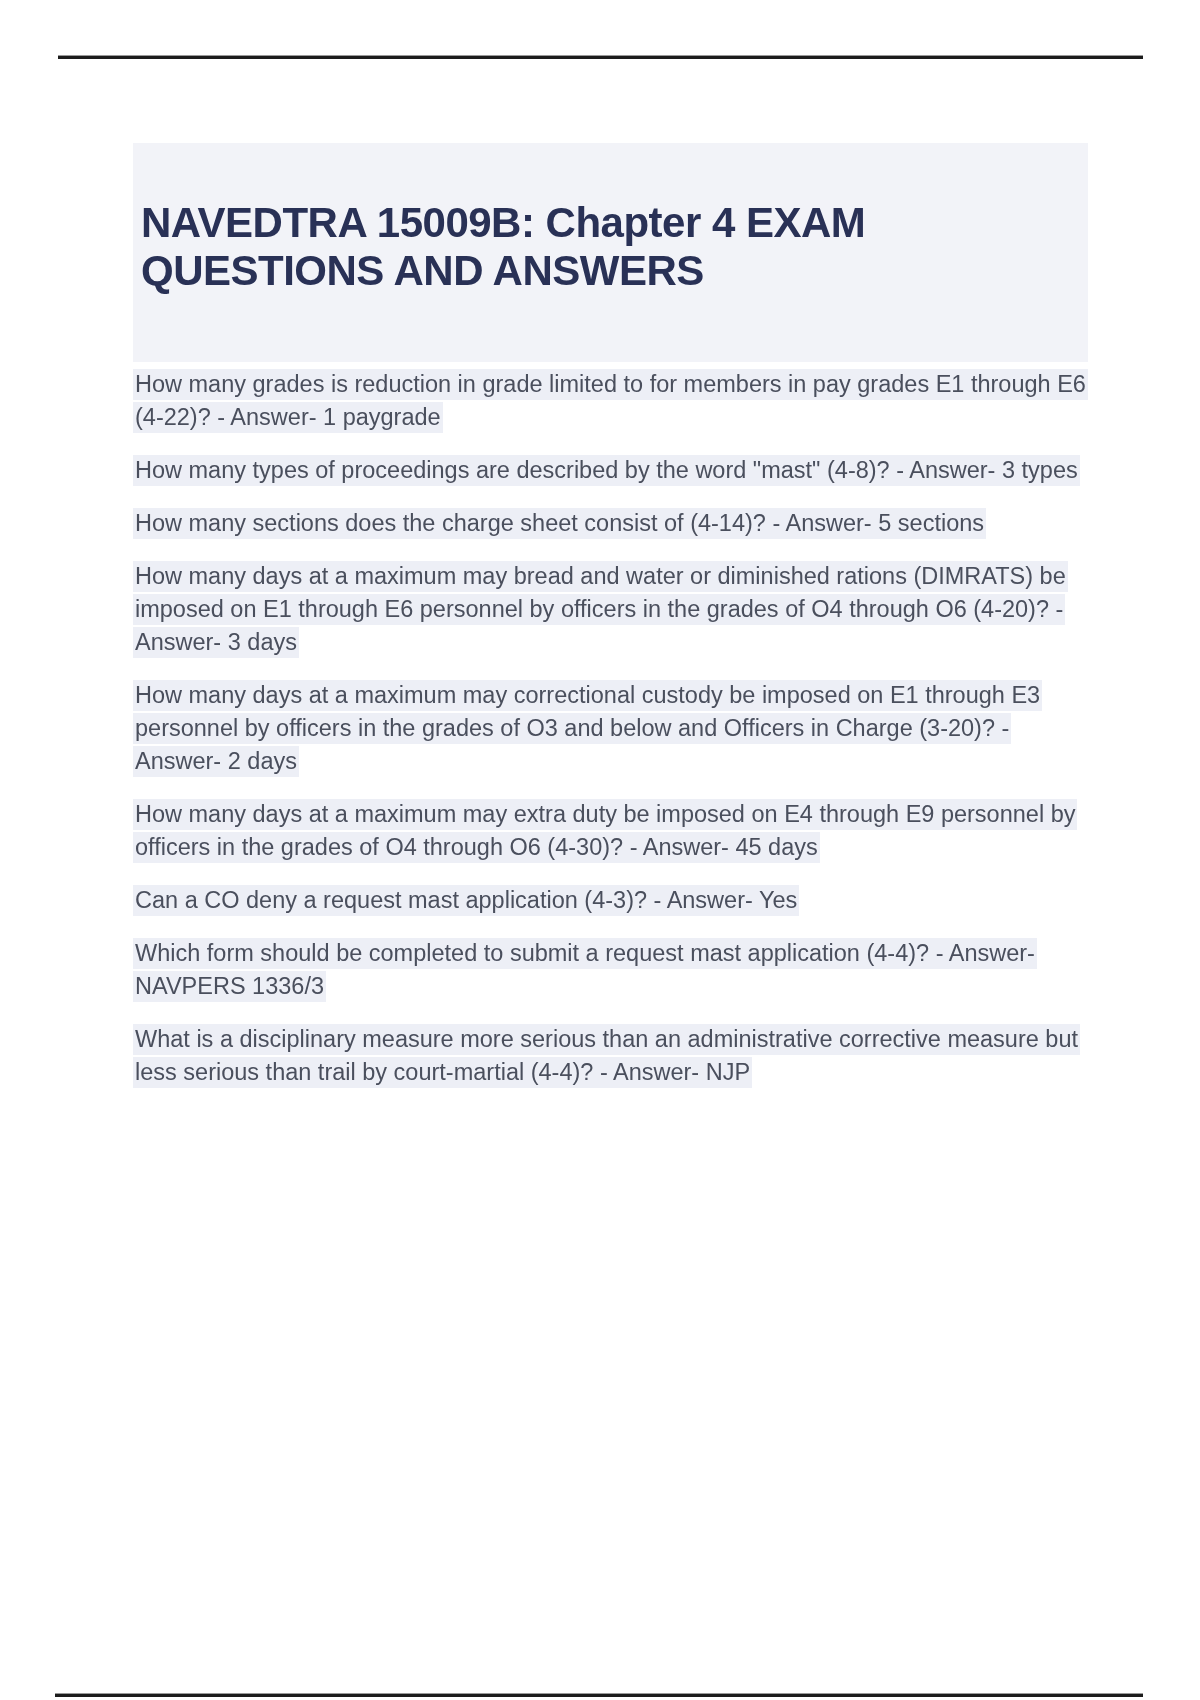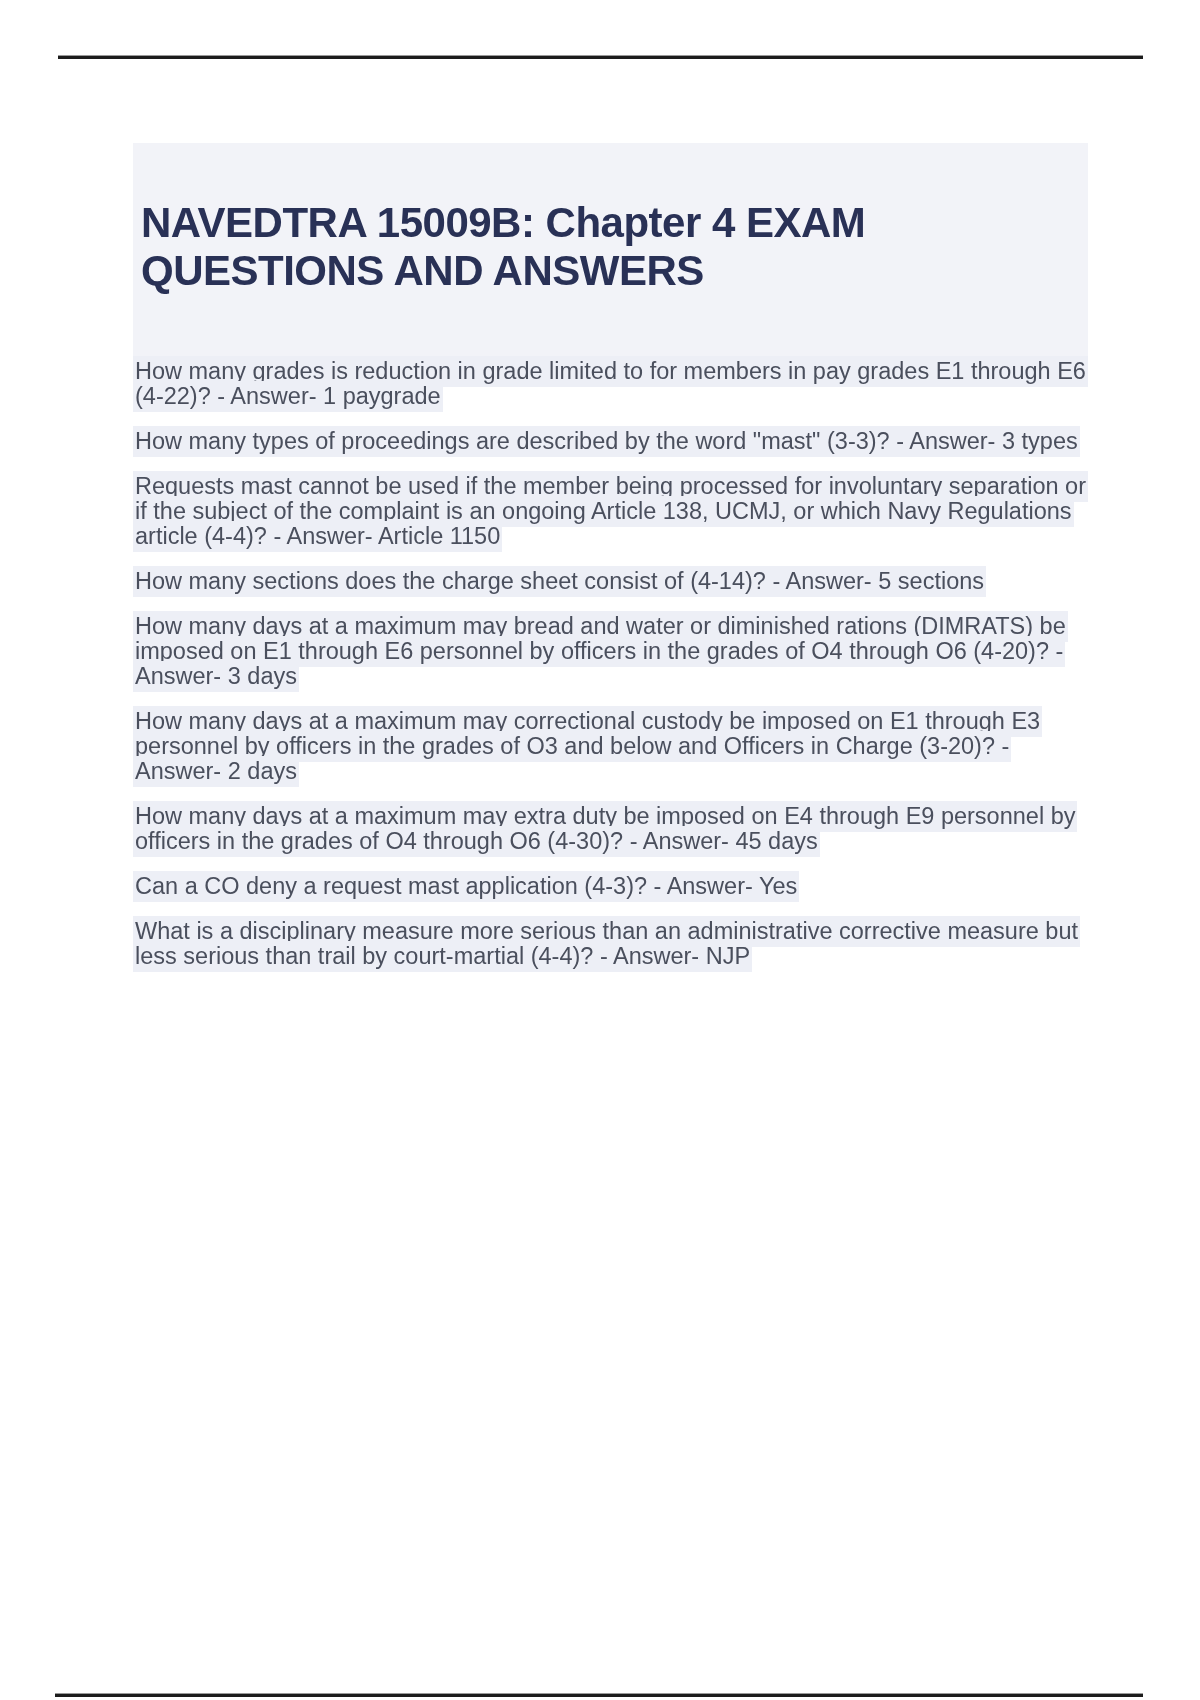--- a/index.html
+++ b/index.html
@@ -42,24 +42,24 @@
   .doc-title {
     font-size: 42px;
     line-height: 48px;
     font-weight: bold;
     letter-spacing: -0.5px;
     color: var(--title-color);
   }
   .content {
     position: absolute;
     left: 133px;
-    top: 359px;
+    top: 368px;
     width: 957px;
     font-size: 23.5px;
-    line-height: 25px;
+    line-height: 33px;
     color: var(--body-color);
   }
   .qa { margin: 0 0 20px 0; }
   .qa .hl {
     background: var(--highlight-bg);
     padding: 2px 2px 3px 2px;
     -webkit-box-decoration-break: clone;
     box-decoration-break: clone;
   }
 </style>
@@ -71,35 +71,35 @@
   <div class="rule rule-top"></div>
 
   <div class="title-block">
     <h1 class="doc-title">NAVEDTRA 15009B: Chapter 4 EXAM QUESTIONS AND ANSWERS</h1>
   </div>
 
   <div class="content">
 
       <p class="qa"><span class="hl">How many grades is reduction in grade limited to for members in pay grades E1 through E6 (4-22)? - Answer- 1 paygrade</span></p>
 
-      <p class="qa"><span class="hl">How many types of proceedings are described by the word "mast" (3-3)? - Answer- 3 types</span></p>
+      <p class="qa"><span class="hl">How many types of proceedings are described by the word "mast" (4-8)? - Answer- 3 types</span></p>
 
-      <p class="qa"><span class="hl">Requests mast cannot be used if the member being processed for involuntary separation or if the subject of the complaint is an ongoing Article 138, UCMJ, or which Navy Regulations article (4-4)? - Answer- Article 1150</span></p>
 
 
       <p class="qa"><span class="hl">How many sections does the charge sheet consist of (4-14)? - Answer- 5 sections</span></p>
 
       <p class="qa"><span class="hl">How many days at a maximum may bread and water or diminished rations (DIMRATS) be imposed on E1 through E6 personnel by officers in the grades of O4 through O6 (4-20)? - Answer- 3 days</span></p>
 
       <p class="qa"><span class="hl">How many days at a maximum may correctional custody be imposed on E1 through E3 personnel by officers in the grades of O3 and below and Officers in Charge (3-20)? - Answer- 2 days</span></p>
 
       <p class="qa"><span class="hl">How many days at a maximum may extra duty be imposed on E4 through E9 personnel by officers in the grades of O4 through O6 (4-30)? - Answer- 45 days</span></p>
 
 
       <p class="qa"><span class="hl">Can a CO deny a request mast application (4-3)? - Answer- Yes</span></p>
 
+      <p class="qa"><span class="hl">Which form should be completed to submit a request mast application (4-4)? - Answer- NAVPERS 1336/3</span></p>
 
       <p class="qa"><span class="hl">What is a disciplinary measure more serious than an administrative corrective measure but less serious than trail by court-martial (4-4)? - Answer- NJP</span></p>
     </div>
 
   <div class="rule rule-bottom"></div>
 
 </div>
 
 </body></html>

